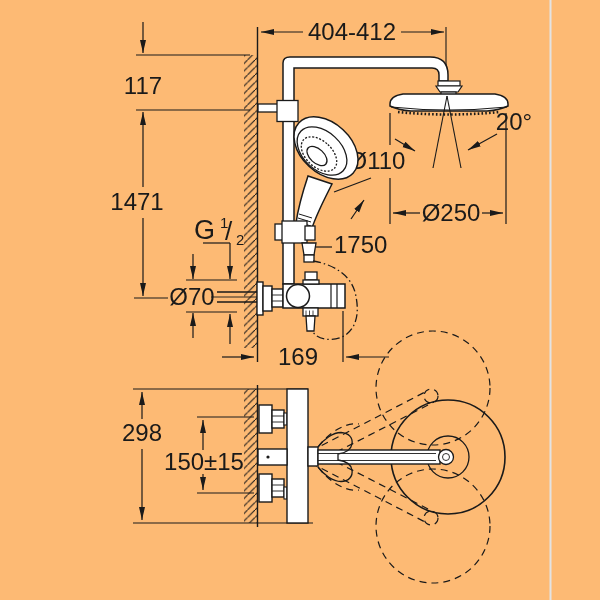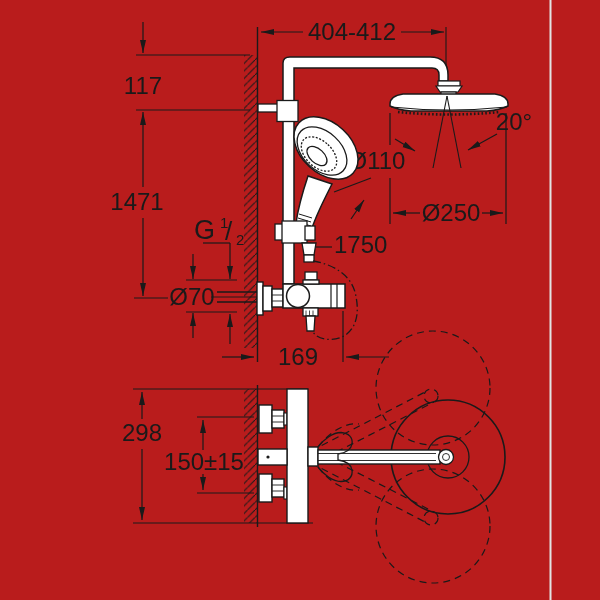--- a/index.html
+++ b/index.html
@@ -1,16 +1,16 @@
 <!DOCTYPE html>
 <html><head>
 <meta charset="utf-8">
 <style>
   html,body{margin:0;padding:0;background:#ffffff;}
-  #stage{position:relative;width:600px;height:600px;background:#b91c1c;overflow:hidden;text-align:right;}
+  #stage{position:relative;width:600px;height:600px;background:#fdba74;overflow:hidden;text-align:right;}
   svg{display:block;}
   text{font-family:"Liberation Sans","DejaVu Sans",sans-serif;font-size:24px;fill:#1a1a1a;}
   text.g-main{font-size:27px;}
   text.g-frac{font-size:15px;}
   text.g-slash{font-size:26px;}
   .ink{stroke:#1a1a1a;}
   .thin{stroke-width:1.1;}
   .dim{stroke-width:1.2;}
   .part{stroke-width:1.5;fill:#ffffff;}
   .partn{stroke-width:1.3;fill:none;}

